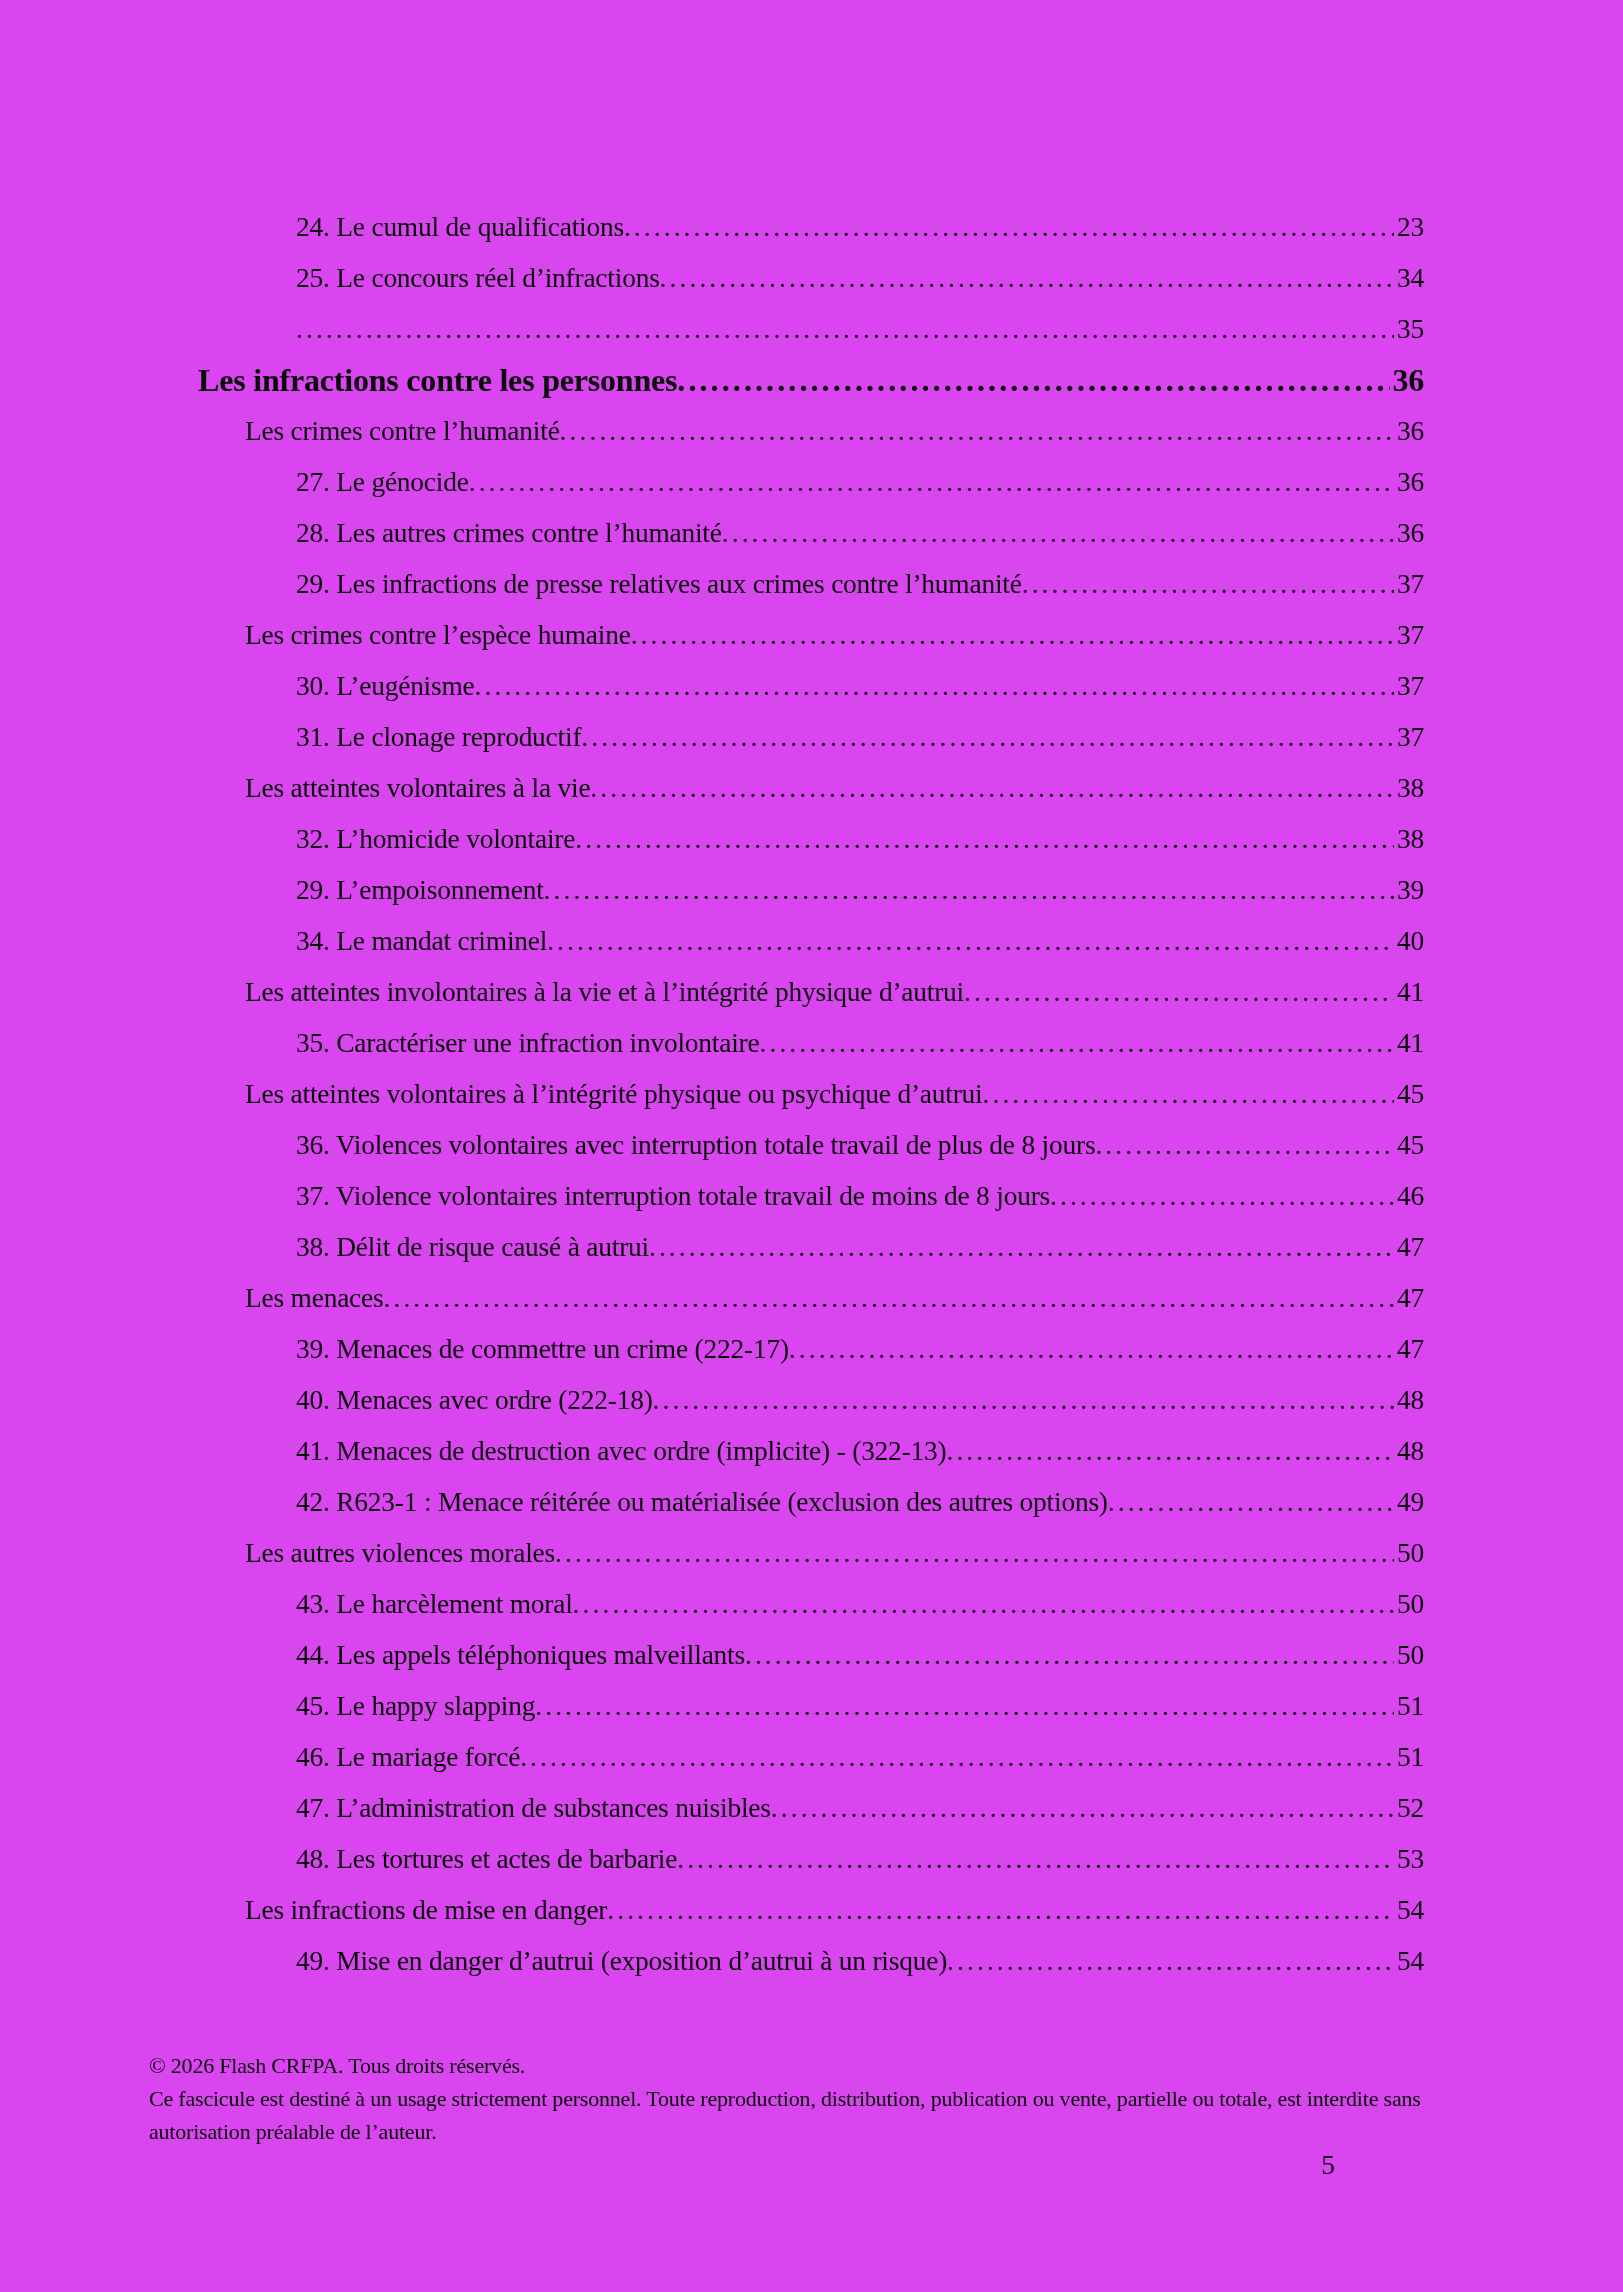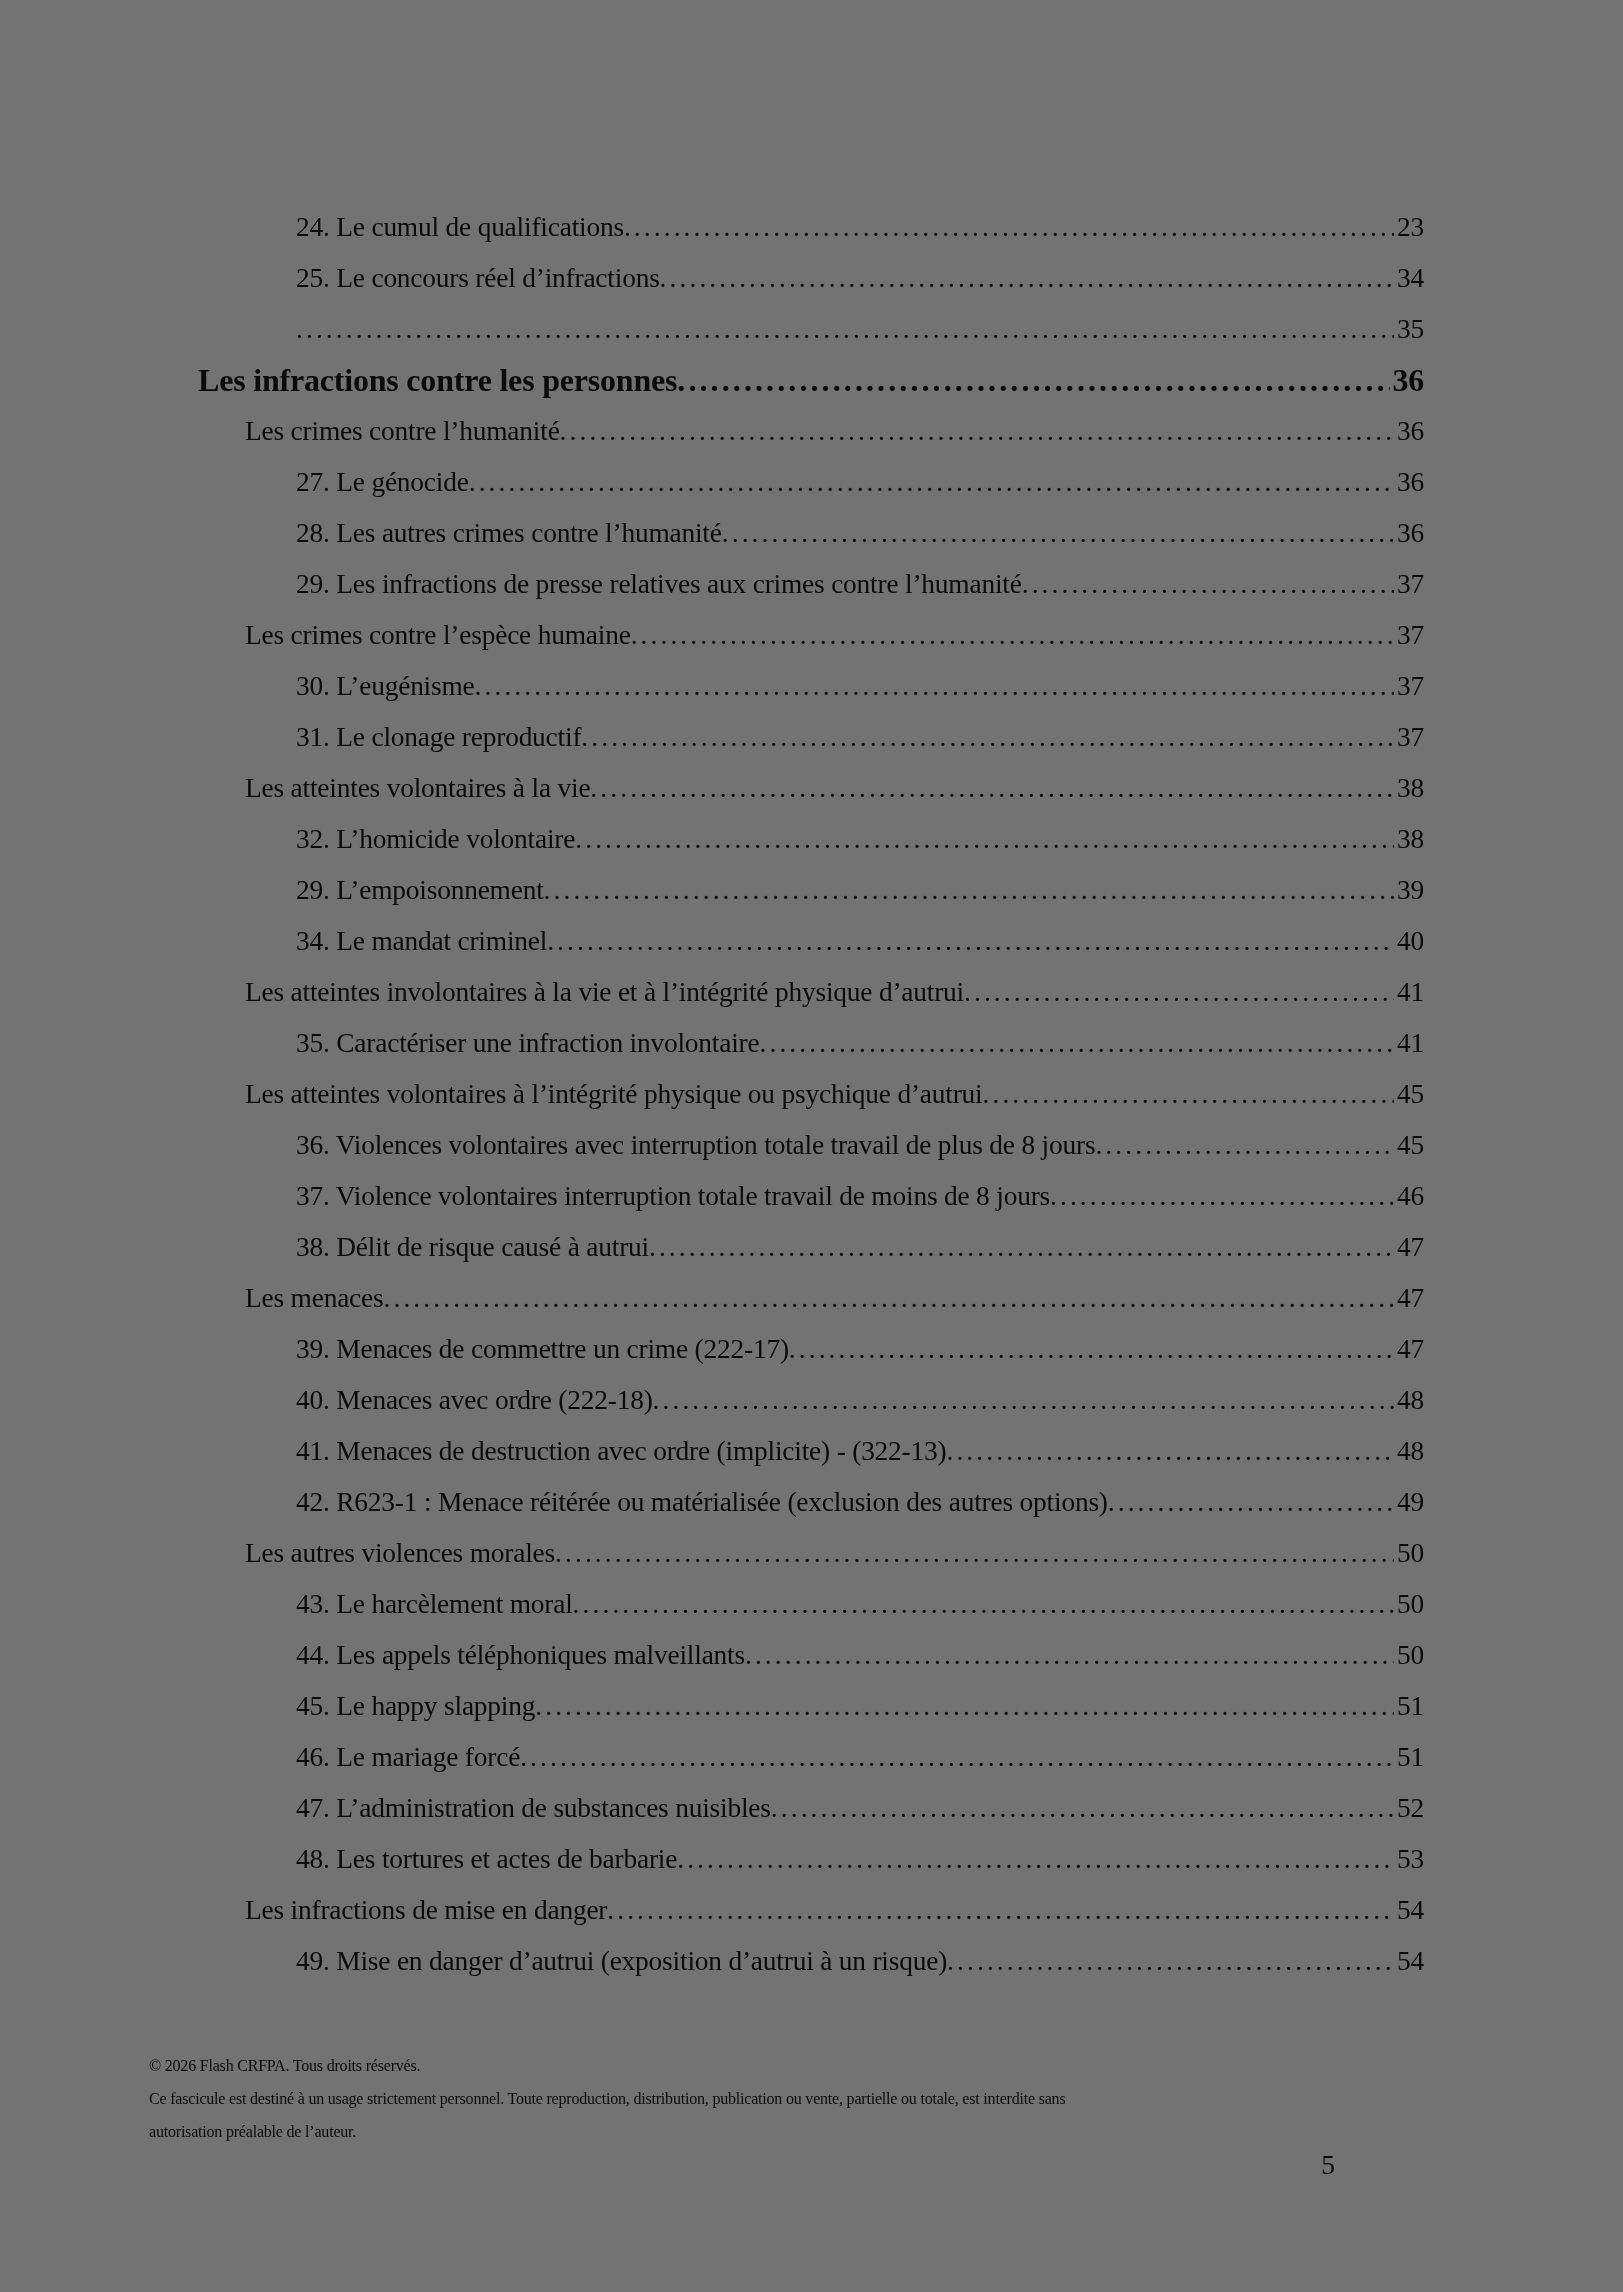--- a/index.html
+++ b/index.html
@@ -8,21 +8,21 @@
     width: 1623px;
     height: 2293px;
     position: relative;
     overflow: hidden;
     font-family: "Liberation Serif", "DejaVu Serif", serif;
     color: #0b0b0b;
   }
   .page {
     position: absolute;
     inset: 0;
-    background: #737373;
+    background: #d946ef;
   }
   
   .toc {
     position: absolute;
     left: 198px;
     top: 202px;
     width: 1226px;
   }
   .toc-row {
     display: flex;
@@ -45,21 +45,21 @@
   .toc-dots::after {
     content: "................................................................................................................................................................................................";
     letter-spacing: 3.1px;
   }
   .toc-page { flex: 0 0 auto; padding-left: 2.9px; }
   
   .footer {
     position: absolute;
     left: 149px;
     top: 2049px;
-    font-size: 16px;
+    font-size: 22px;
     letter-spacing: -0.2px;
     line-height: 33px;
     white-space: nowrap;
   }
   .page-number {
     position: absolute;
     top: 2150px;
     right: 288px;
     font-size: 27.4px;
   }

